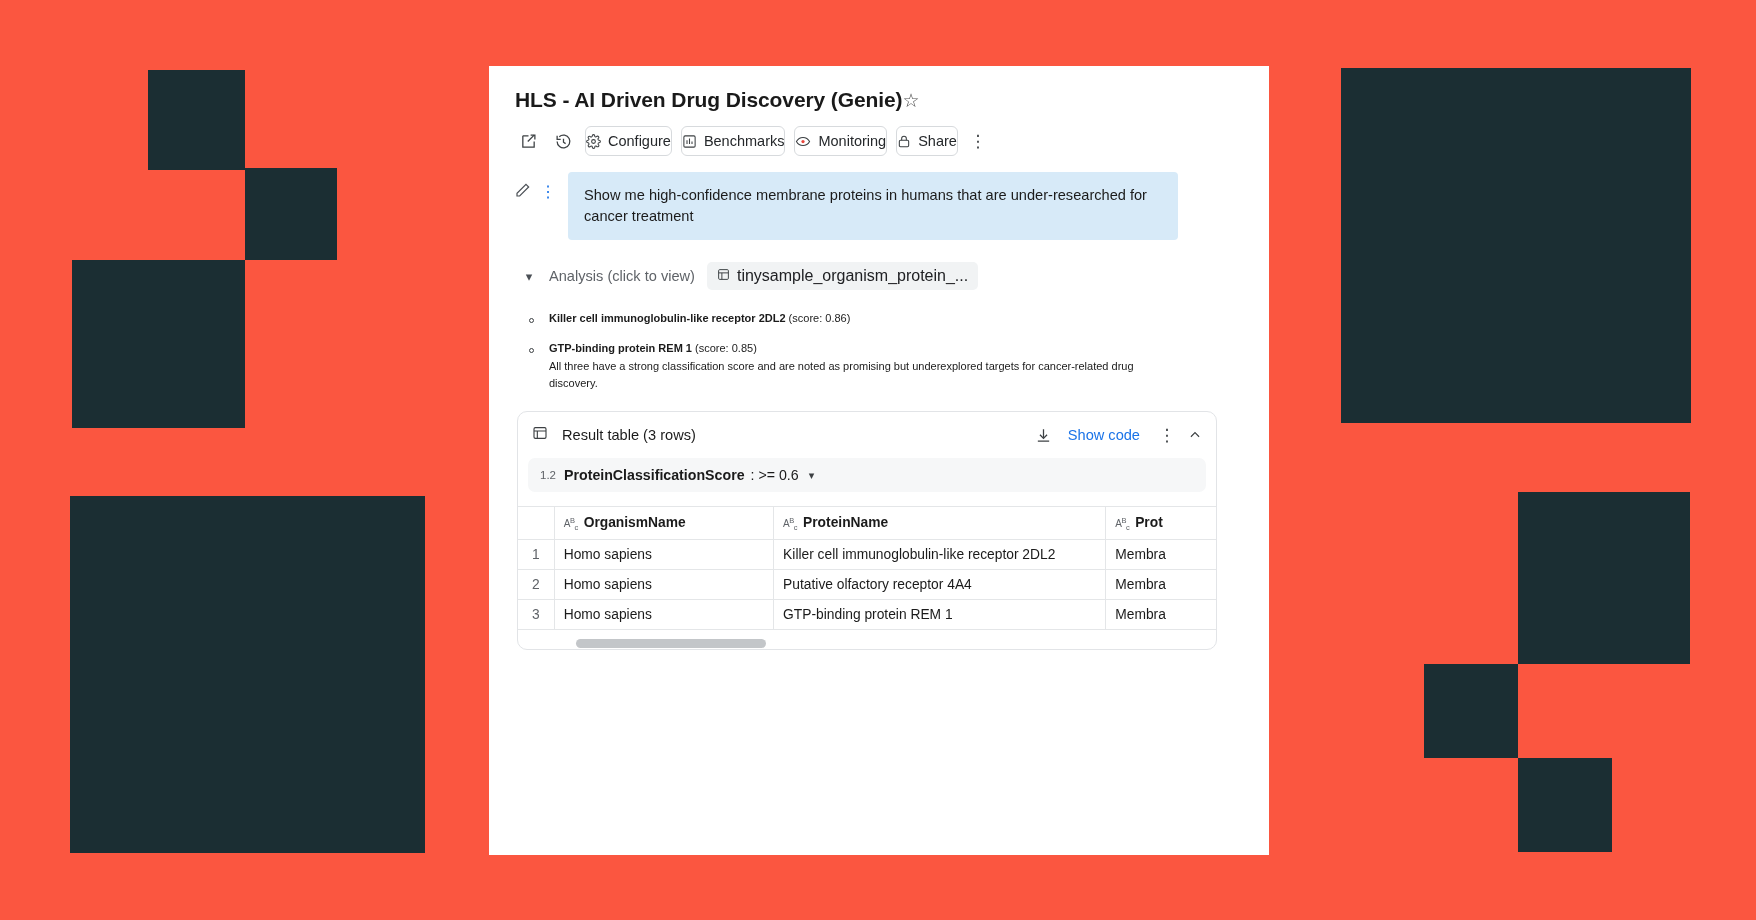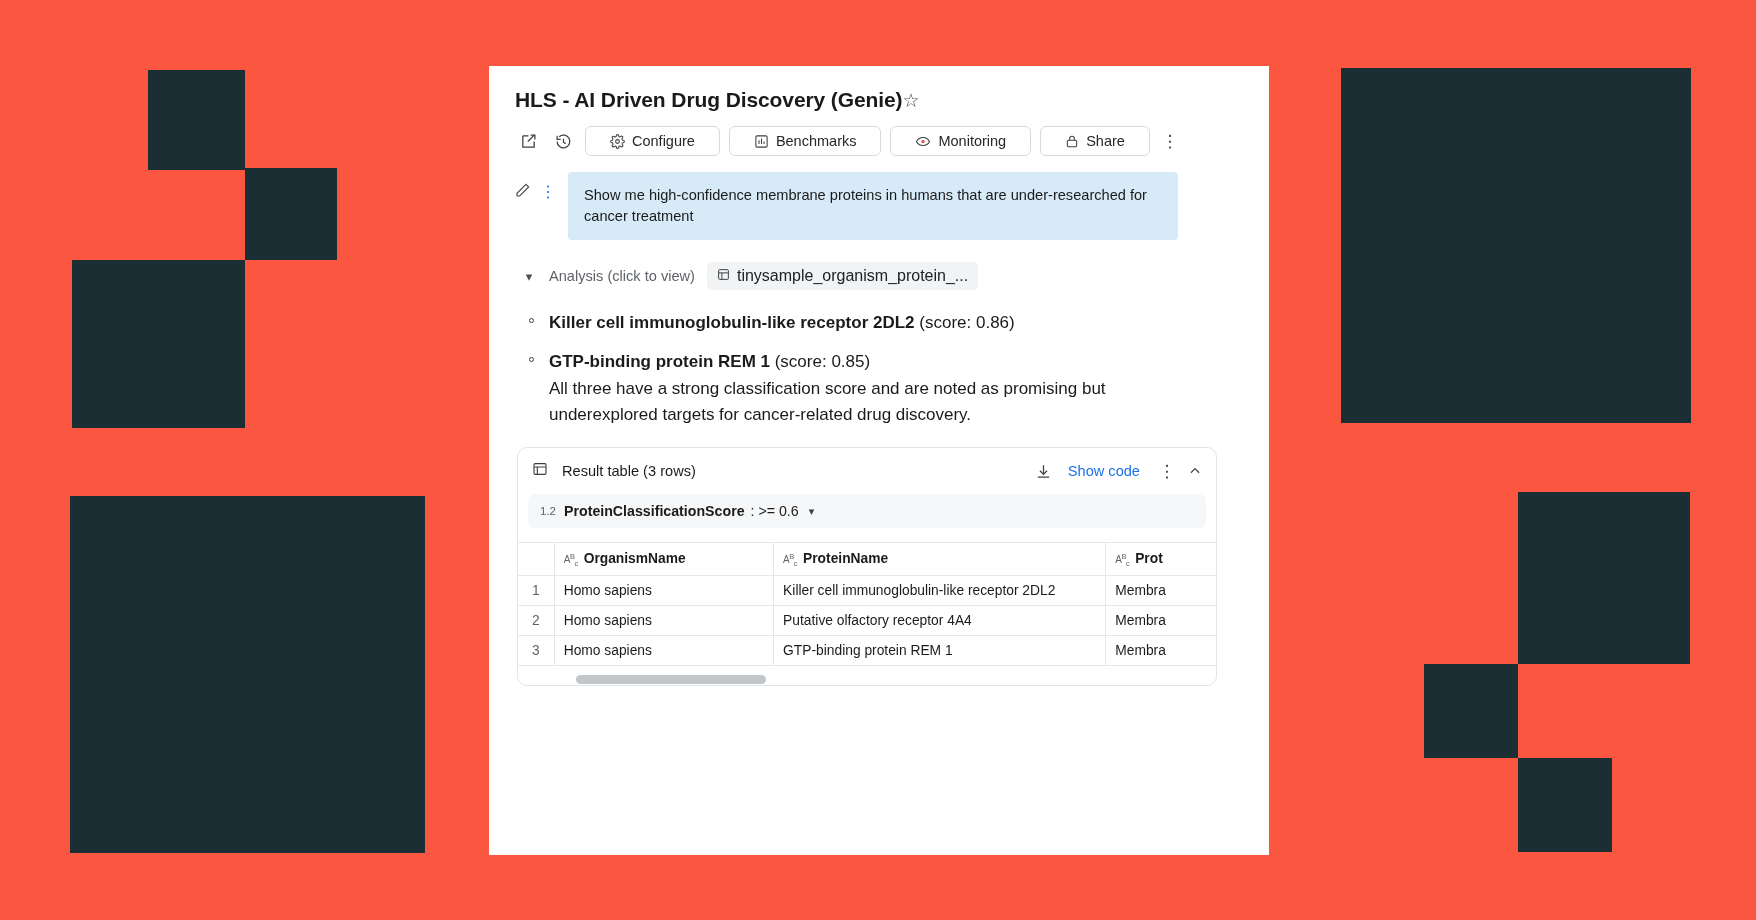--- a/index.html
+++ b/index.html
@@ -71,21 +71,21 @@
     justify-content: center;
     color: #3c4043;
     cursor: pointer;
     border-radius: 4px;
   }
   .tool-btn {
     display: inline-flex;
     align-items: center;
     gap: 7px;
     height: 30px;
-    padding: 0 24px;
+    padding: 0 0;
     border: 1px solid #d7dadd;
     border-radius: 6px;
     background: #fff;
     font-size: 14.5px;
     color: #25282b;
     cursor: pointer;
     box-sizing: border-box;
     white-space: nowrap;
   }
   .tool-btn svg { display: block; }
@@ -182,21 +182,21 @@
 
   ul.answer-list {
     list-style: none;
     margin: 0 0 20px 0;
     padding: 0;
   }
   ul.answer-list li {
     position: relative;
     padding-left: 34px;
     margin-bottom: 13px;
-    font-size: 17px;
+    font-size: 11px;
     line-height: 1.5;
     color: #1b1b1b;
   }
   ul.answer-list li::before {
     content: "";
     position: absolute;
     left: 14px;
     top: 8px;
     width: 5px;
     height: 5px;

